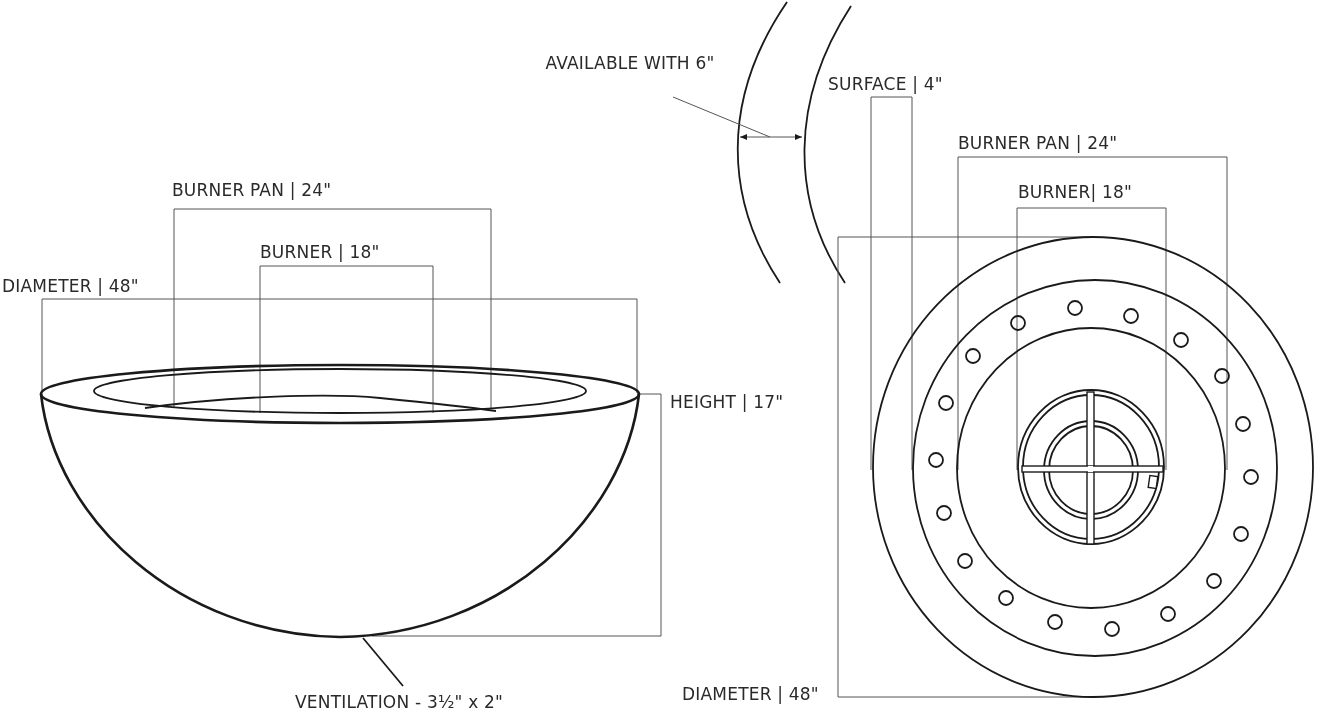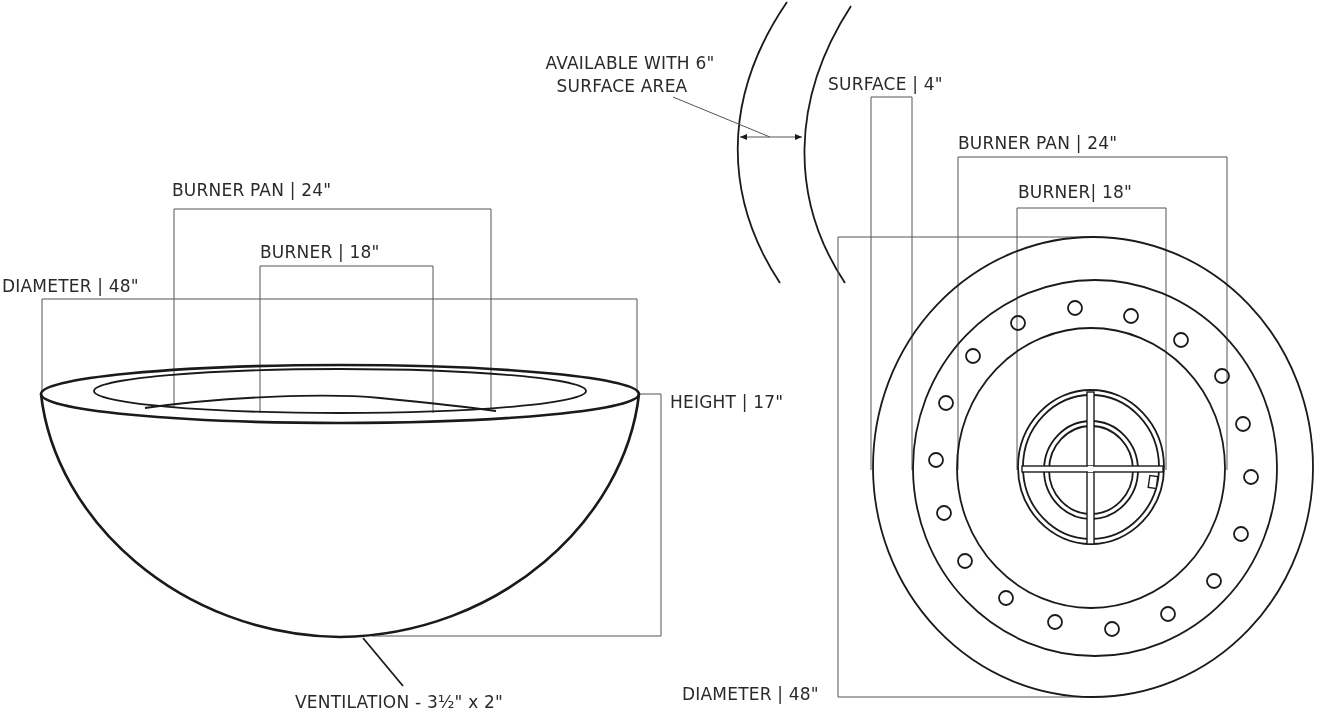--- a/index.html
+++ b/index.html
@@ -107,20 +107,19 @@
   </svg>
 
   
   <div class="lbl" style="left:172px; top:180px;">BURNER PAN | 24"</div>
   <div class="lbl" style="left:260px; top:242px;">BURNER | 18"</div>
   <div class="lbl" style="left:2px; top:276px;">DIAMETER | 48"</div>
   <div class="lbl" style="left:670px; top:392px;">HEIGHT | 17"</div>
   <div class="lbl" style="left:295px; top:692px;">VENTILATION - 3½" x 2"</div>
 
   <div class="lbl center" style="left:530px; top:53px; width:200px;">AVAILABLE WITH 6"</div>
-  <div class="lbl center" style="left:522px; top:76px; width:200px;">SURFACE AREA</div>
 
   <div class="lbl" style="left:828px; top:74px;">SURFACE | 4"</div>
   <div class="lbl" style="left:958px; top:133px;">BURNER PAN | 24"</div>
   <div class="lbl" style="left:1018px; top:182px;">BURNER| 18"</div>
   <div class="lbl" style="left:682px; top:684px;">DIAMETER | 48"</div>
 
 </div>
 
 </body></html>

